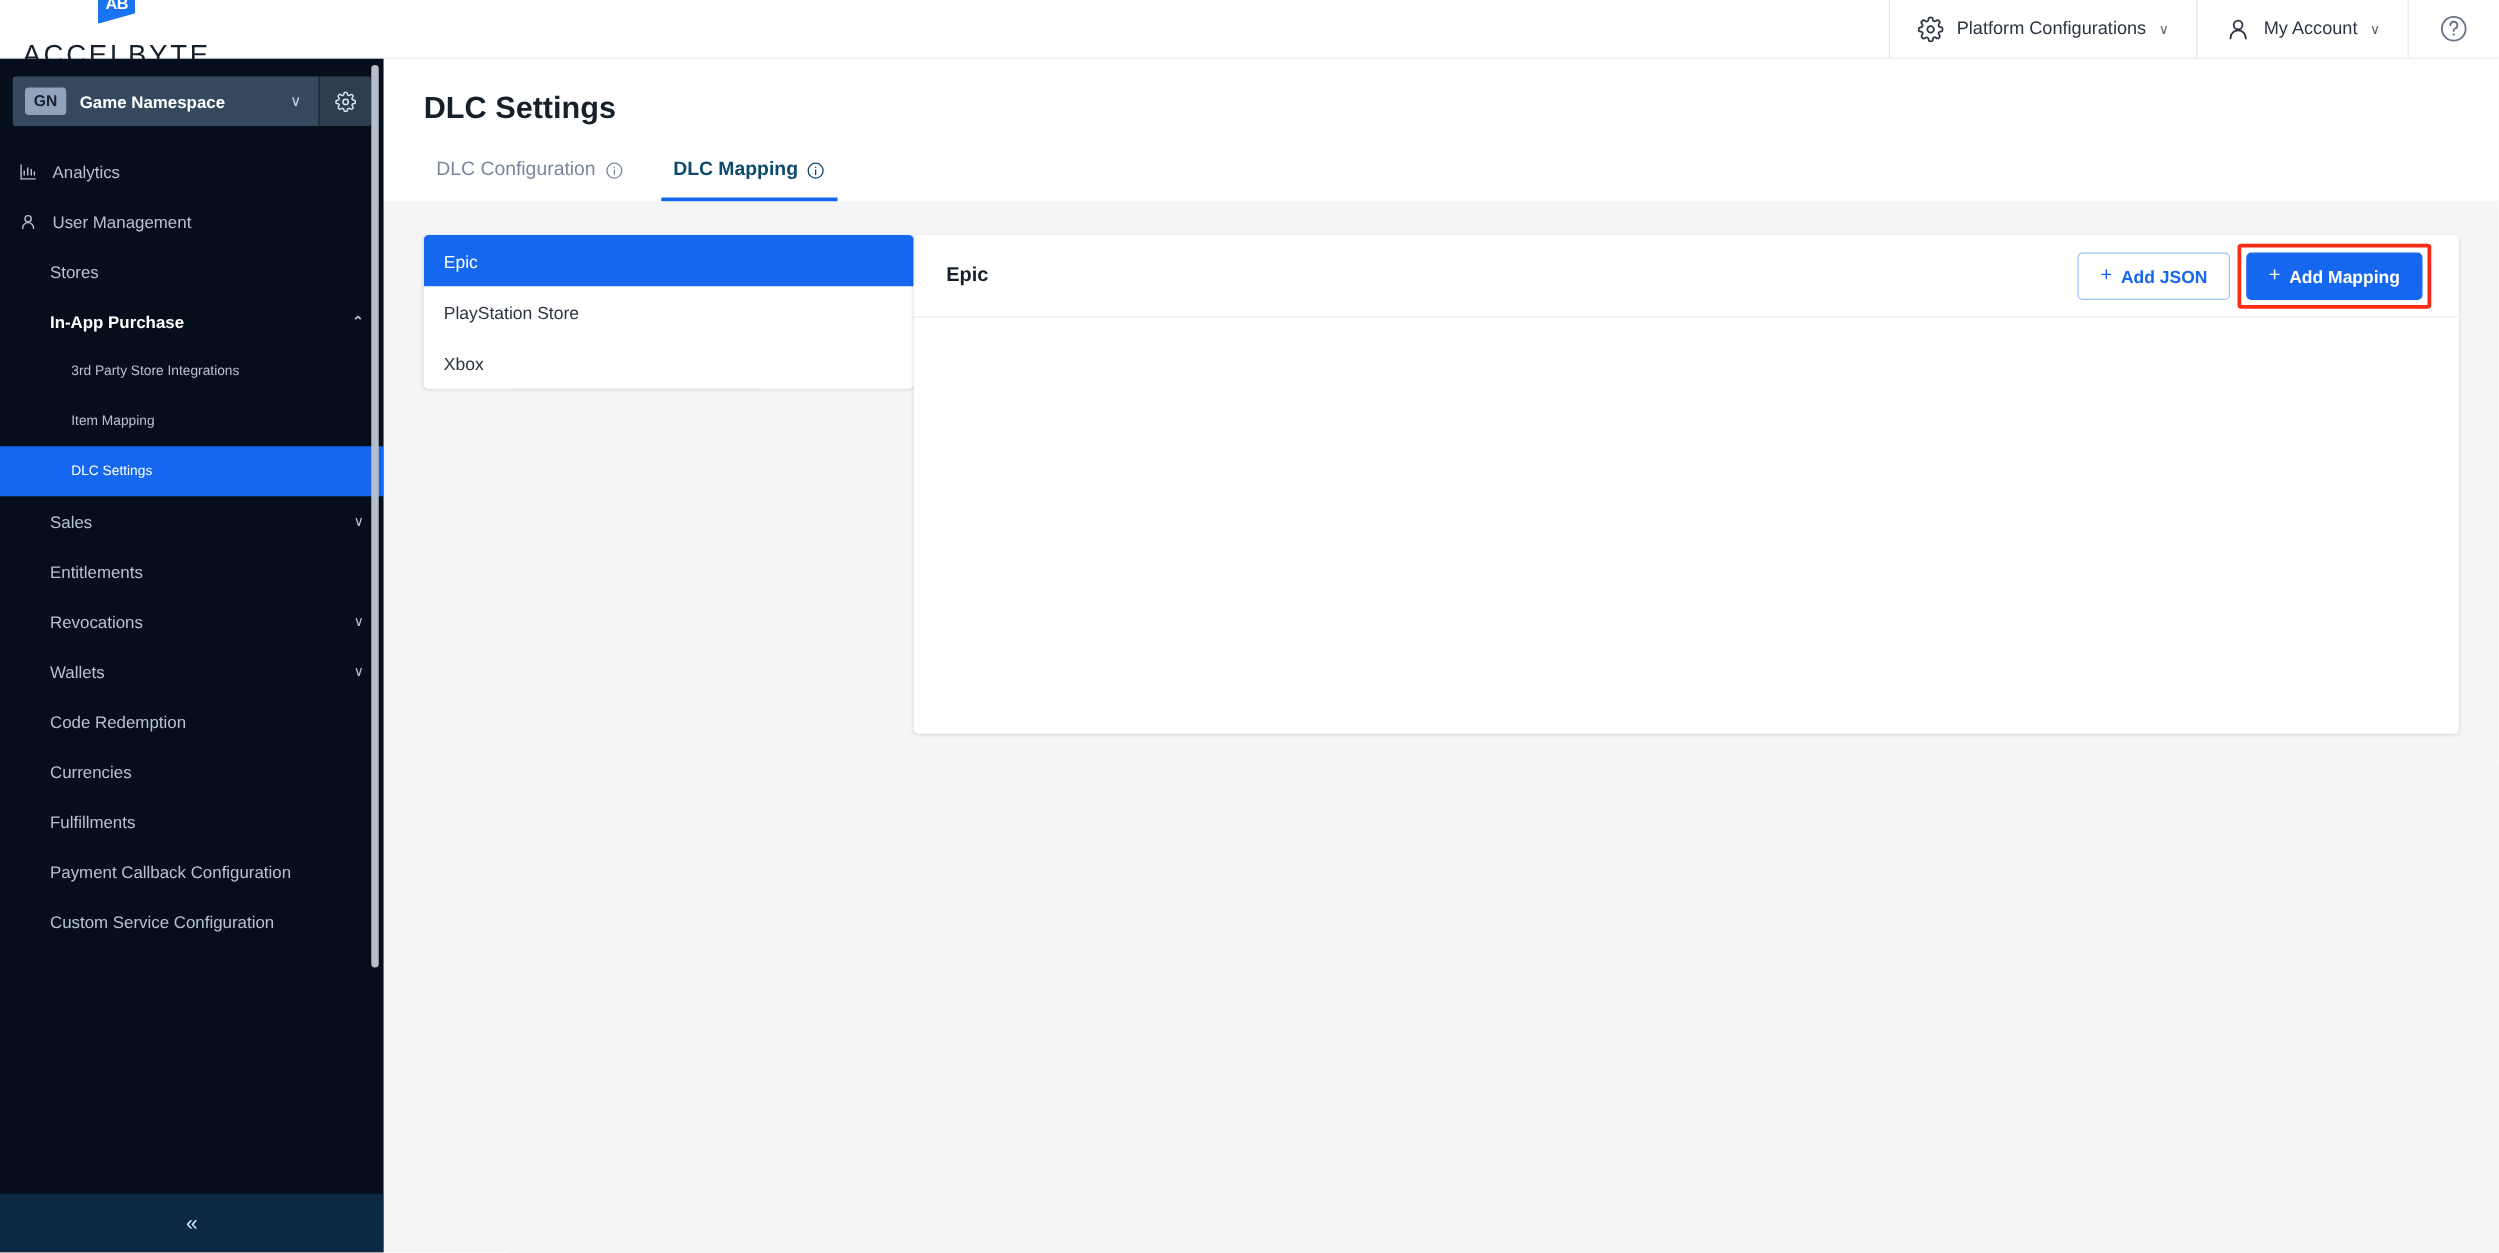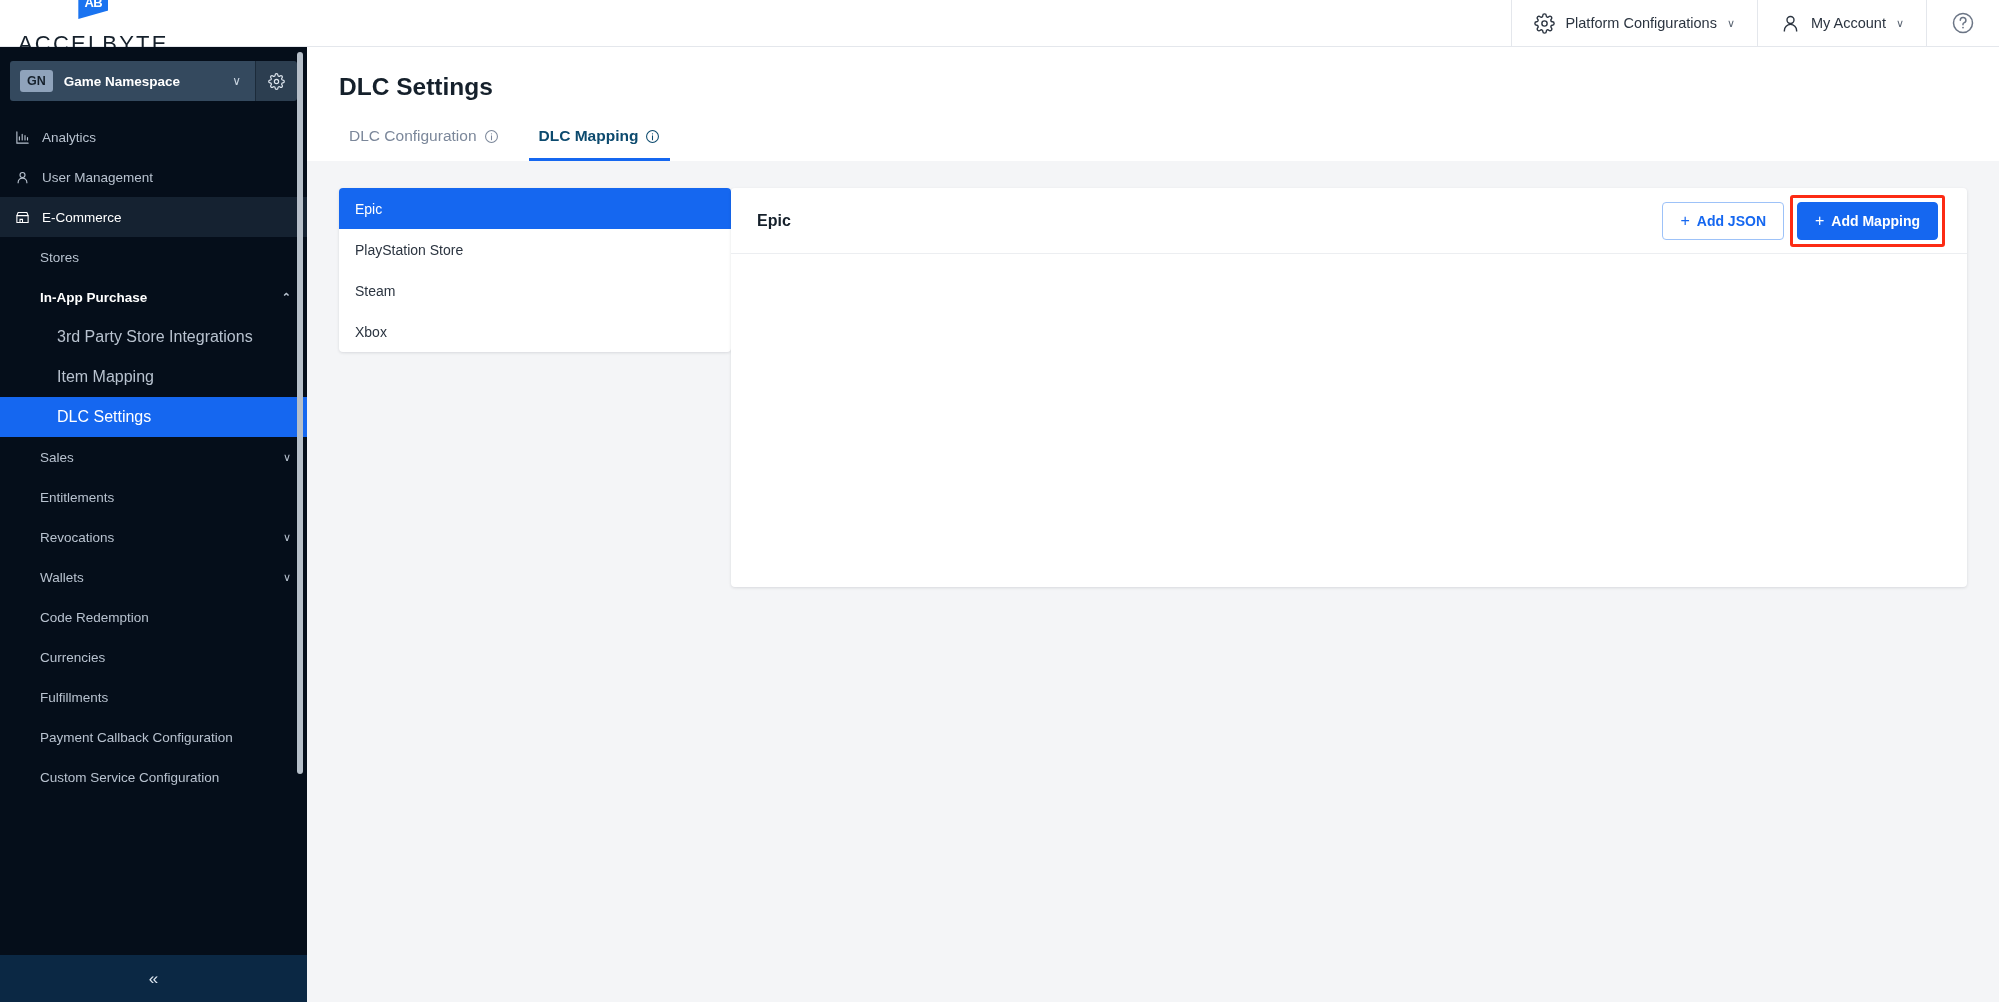--- a/index.html
+++ b/index.html
@@ -69,21 +69,21 @@
   }
 
   .nav { margin-top: 16px; }
   .nav-item {
     display: flex; align-items: center; height: 40px;
     padding-left: 14px; color: #b8c2cf; font-size: 13.5px; cursor: pointer;
     gap: 12px;
   }
   .nav-item.lvl1 { padding-left: 14px; }
   .nav-item.lvl2 { padding-left: 40px; font-size: 13.5px; }
-  .nav-item.lvl3 { padding-left: 57px; font-size: 16px; }
+  .nav-item.lvl3 { padding-left: 57px; font-size: 11px; }
   .nav-item.active-parent { background: #152231; color: #ffffff; }
   .nav-item.active { background: #1567f0; color: #ffffff; }
   .nav-item.bold { color: #ffffff; font-weight: bold; }
   .nav-ico { width: 16px; display: flex; align-items: center; justify-content: center; }
   .nav-lbl { flex: 1; }
   .nav-chev { padding-right: 16px; color: #b8c2cf; font-size: 11px; }
 
   .sb-scroll {
     position: absolute; right: 4px; top: 5px; width: 6px; height: 722px;
     background: #b6bfc9; border-radius: 3px;
@@ -243,30 +243,20 @@
           <span class="nav-lbl">Analytics</span>
         </div>
         <div class="nav-item lvl1">
           <span class="nav-ico">
             <svg width="15" height="15" viewBox="0 0 24 24" fill="none" stroke="#b8c2cf" stroke-width="1.8">
               <circle cx="12" cy="8" r="4"></circle>
               <path d="M5 21v-1a7 7 0 0 1 14 0v1"></path>
             </svg>
           </span>
           <span class="nav-lbl">User Management</span>
-        </div>
-        <div class="nav-item lvl1 active-parent">
-          <span class="nav-ico">
-            <svg width="15" height="15" viewBox="0 0 24 24" fill="none" stroke="#ffffff" stroke-width="1.7">
-              <path d="M3 9h18v11H3z"></path>
-              <path d="M3 9l2-5h14l2 5"></path>
-              <path d="M8 20v-5h4v5"></path>
-            </svg>
-          </span>
-          <span class="nav-lbl">E-Commerce</span>
         </div>
         <div class="nav-item lvl2">
           <span class="nav-lbl">Stores</span>
         </div>
         <div class="nav-item lvl2 bold">
           <span class="nav-lbl">In-App Purchase</span>
           <span class="nav-chev">⌃</span>
         </div>
         <div class="nav-item lvl3">
           <span class="nav-lbl">3rd Party Store Integrations</span>
@@ -344,23 +334,20 @@
     </div>
 
     <div class="content">
 
       <div class="platform-list" id="platform-list">
           <div class="plat-item selected">
             <span>Epic</span>
           </div>
           <div class="plat-item">
             <span>PlayStation Store</span>
-          </div>
-          <div class="plat-item">
-            <span>Steam</span>
           </div>
           <div class="plat-item">
             <span>Xbox</span>
           </div>
         </div>
 
       <div class="panel">
         <div class="panel-head">
           <div class="panel-title">Epic</div>
           <div class="panel-actions">

